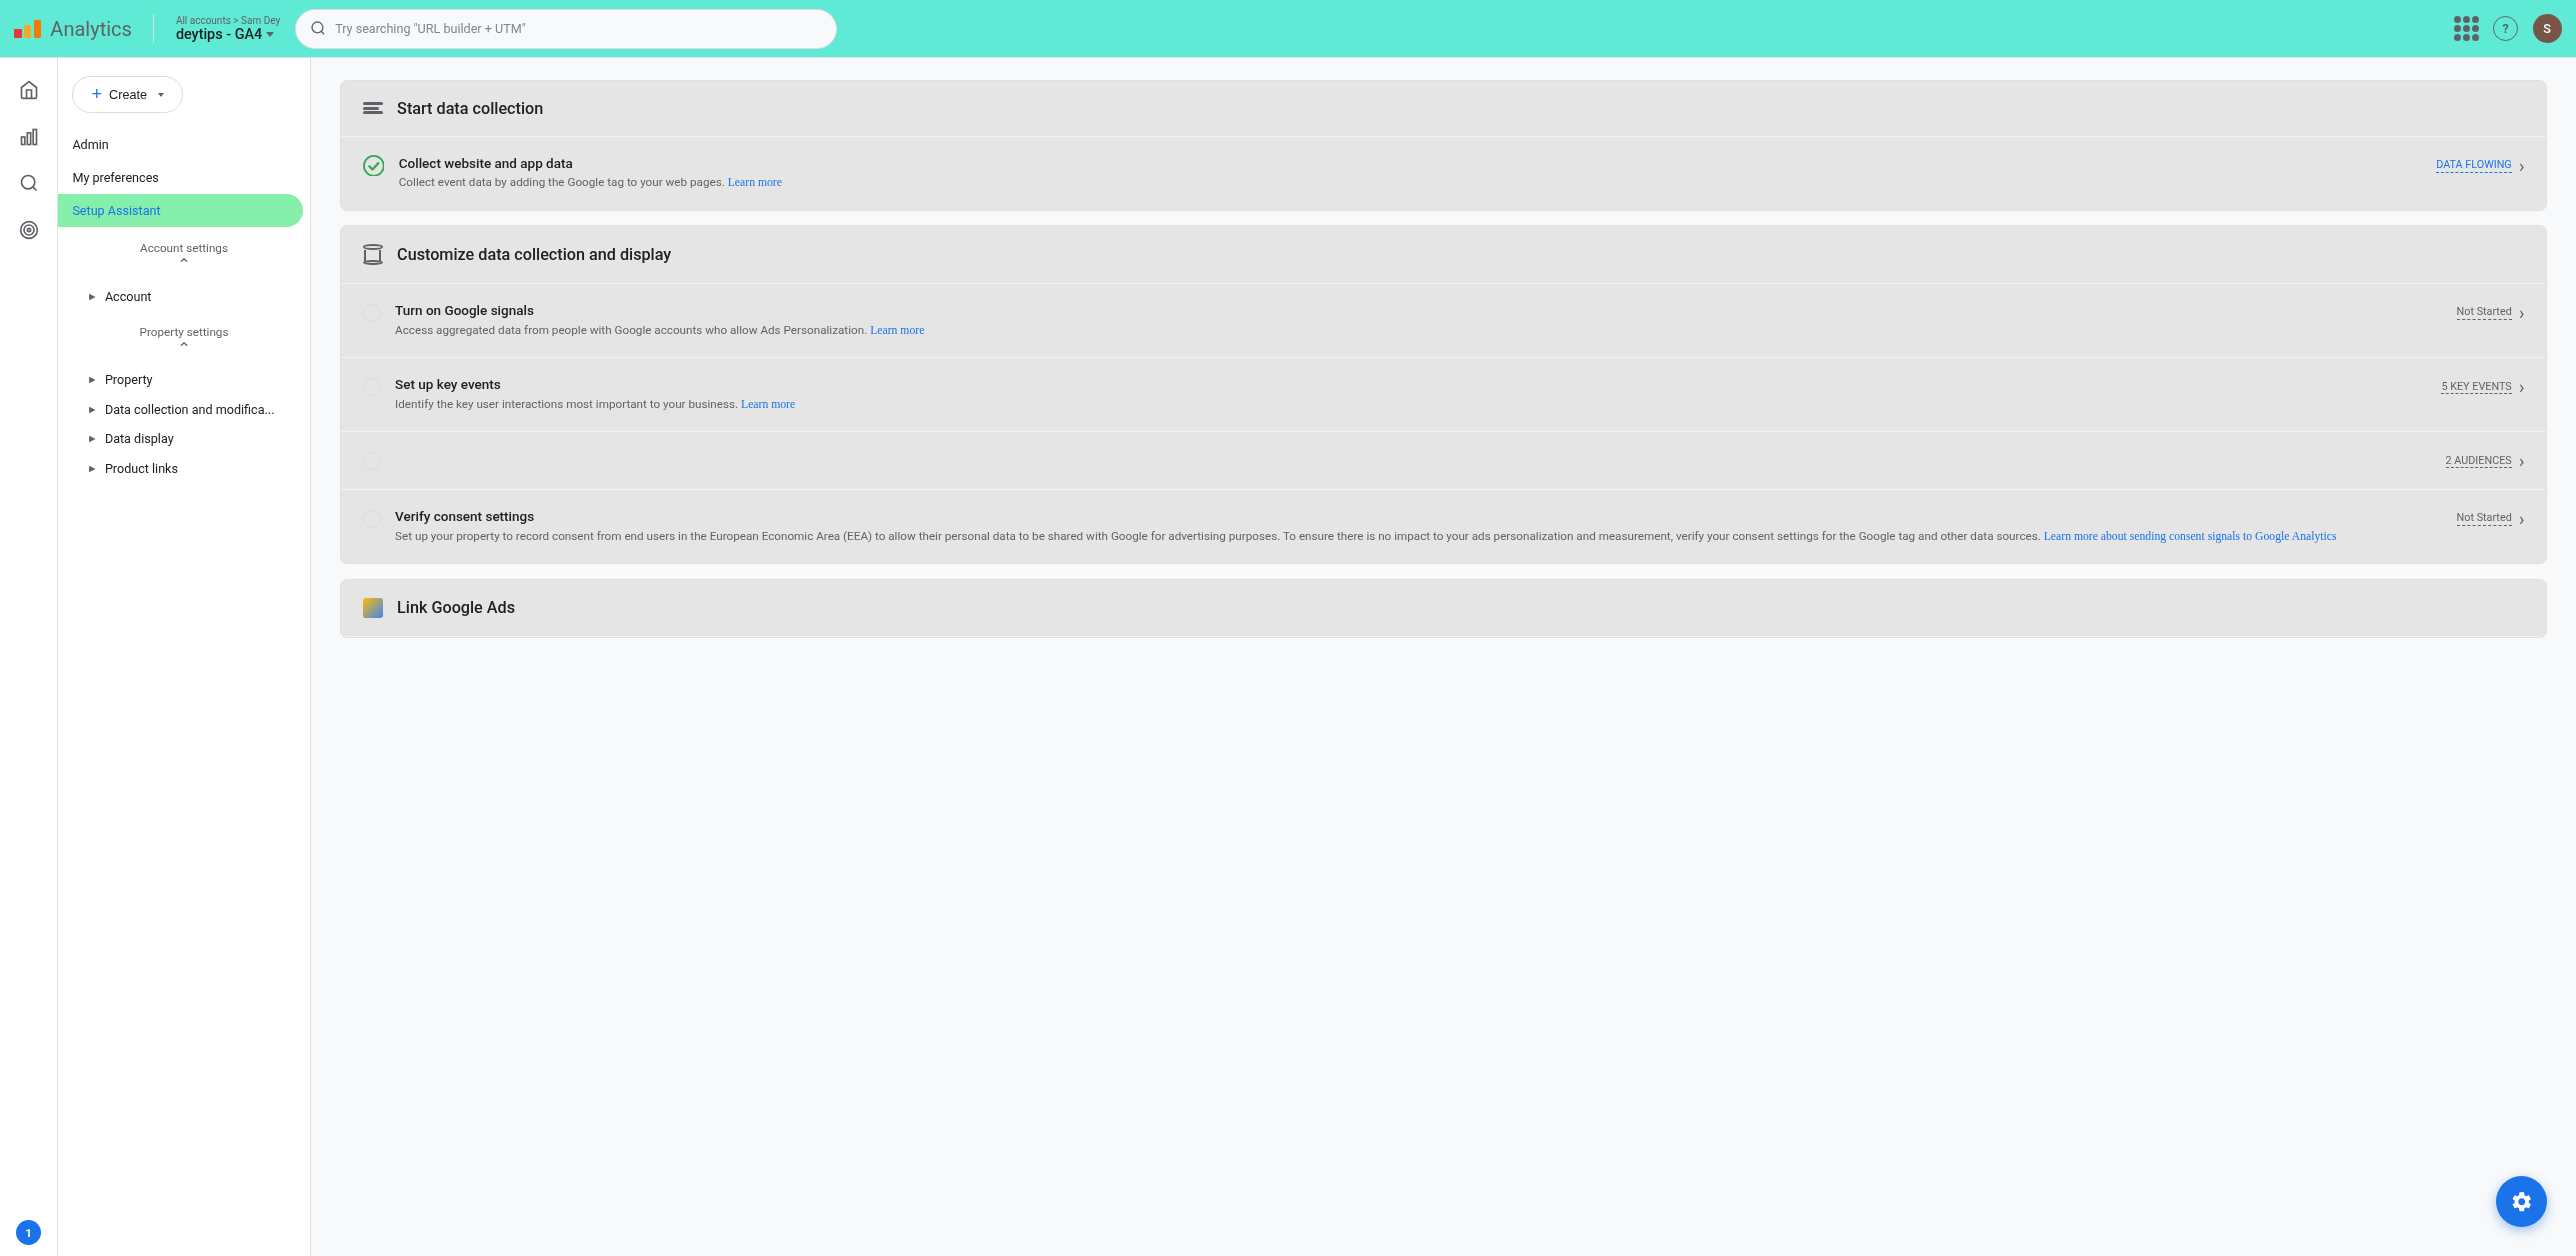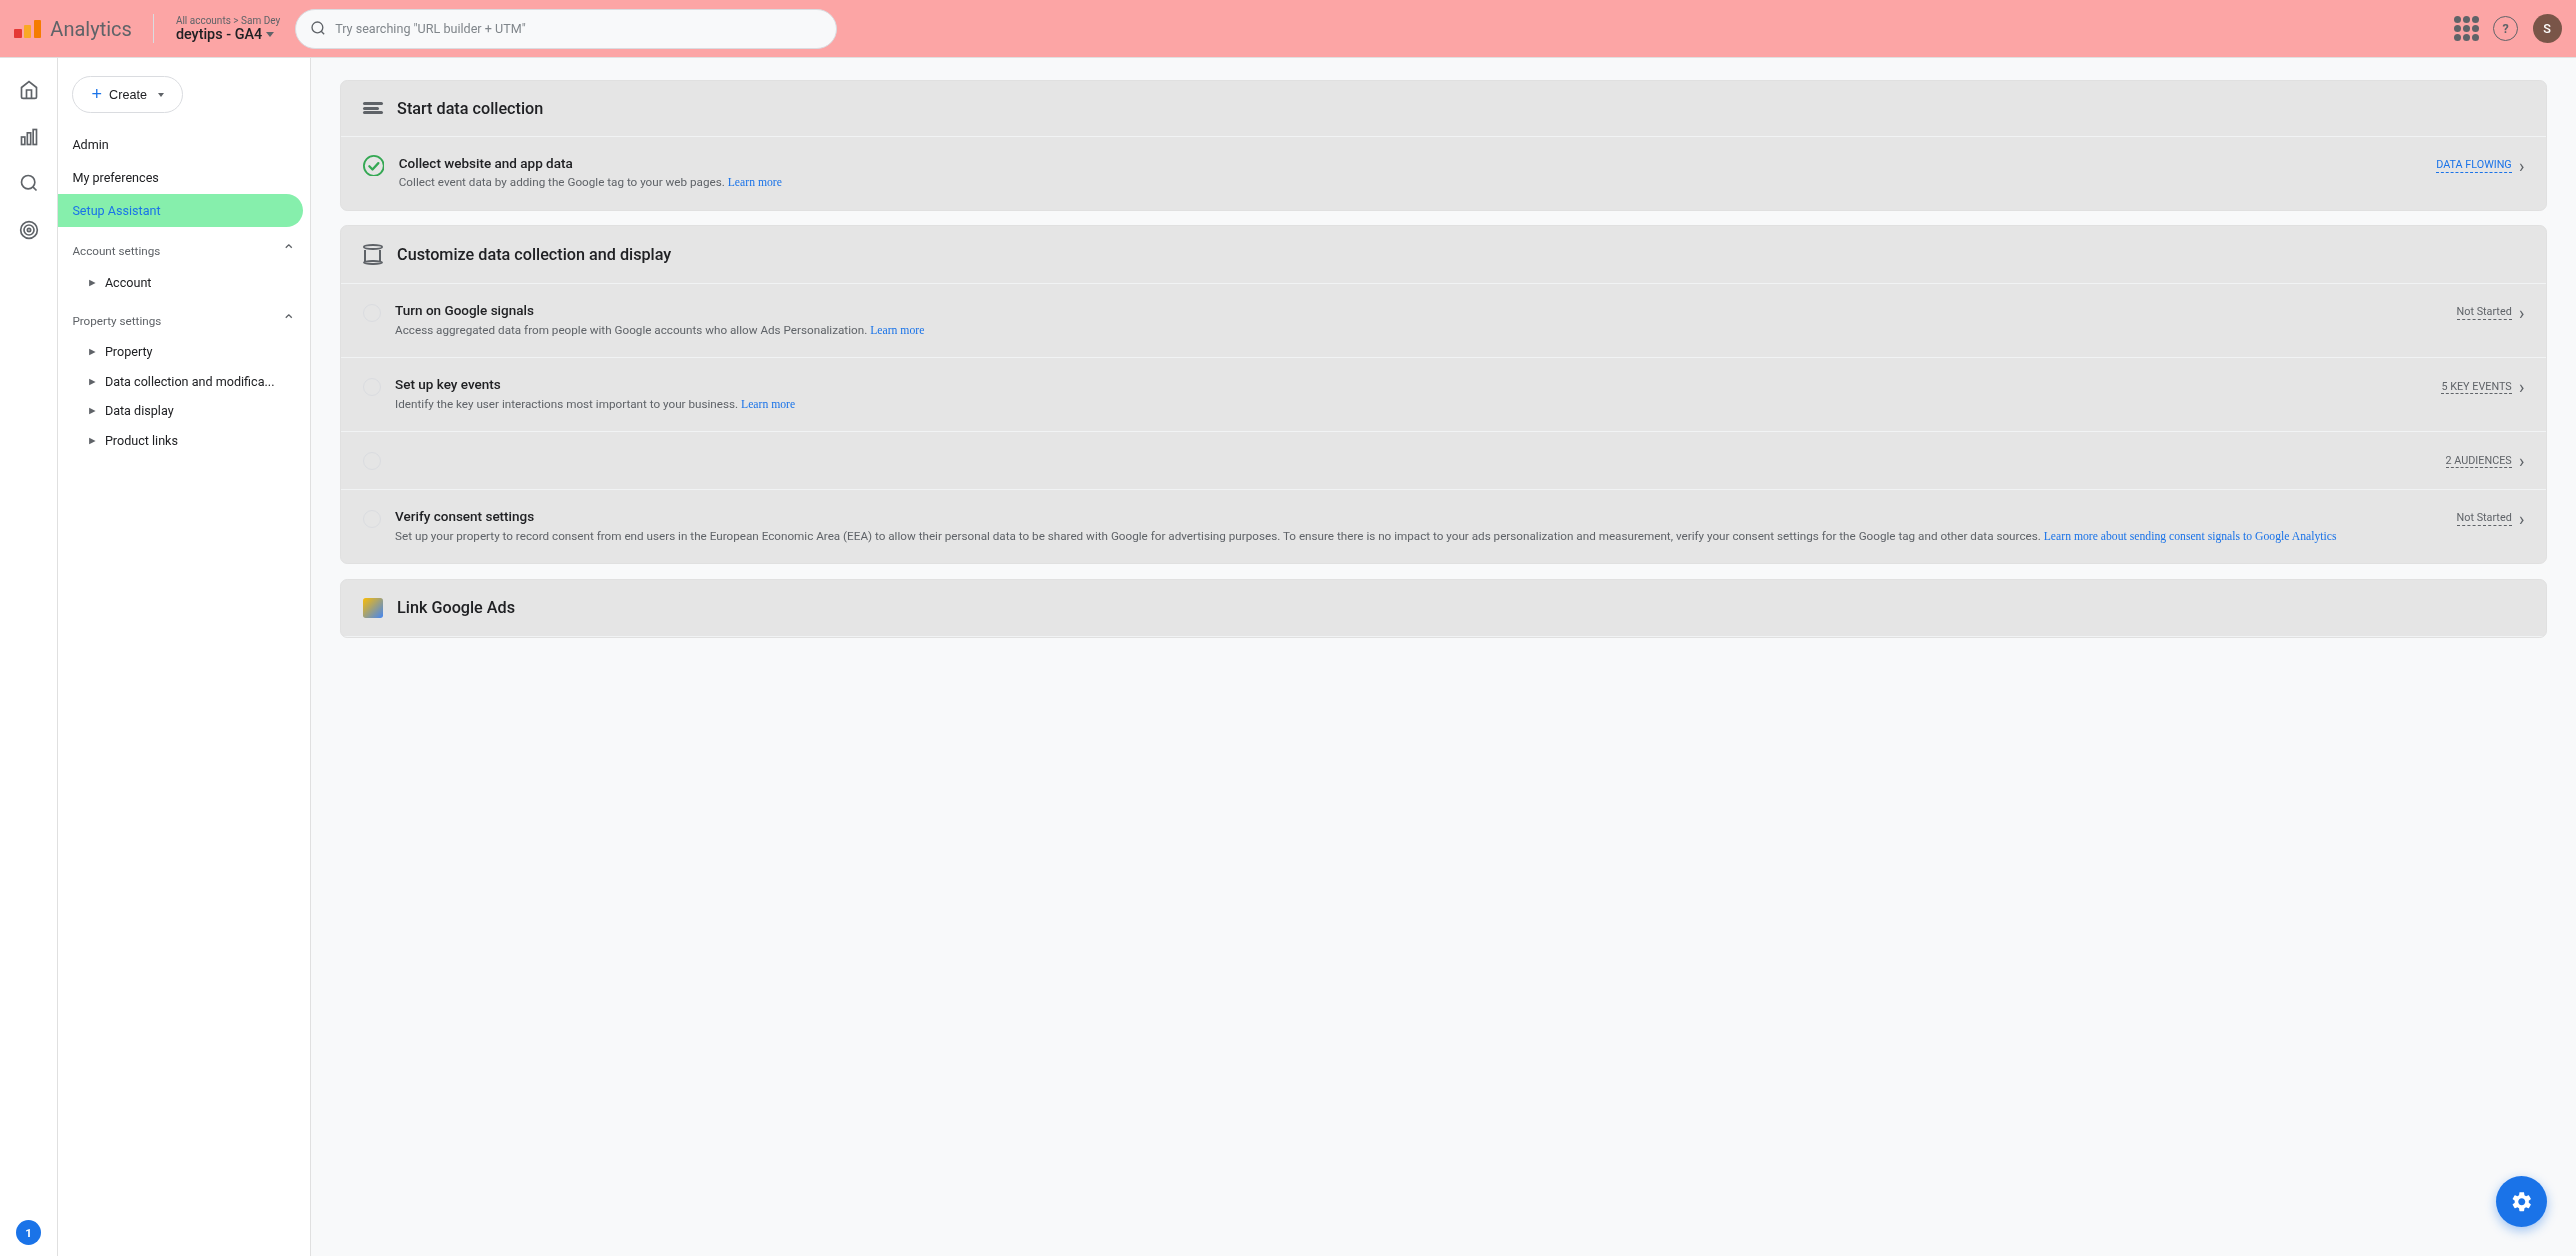--- a/index.html
+++ b/index.html
@@ -1,20 +1,20 @@
 <!DOCTYPE html>
 <html style="font-size:14.4px"><head>
   <meta charset="utf-8">
   <style>
     * { box-sizing: border-box; margin: 0; padding: 0; }
     body { font-family: 'Google Sans', Roboto, Arial, sans-serif; background: #f8f9fa; color: #202124; font-size: 12.6px; display: flex; flex-direction: column; height: 100vh; overflow: hidden; }
 
     
     .header {
-      display: flex; align-items: center; background: #fca5a5; border-bottom: 0.9px solid #e0e0e0;
+      display: flex; align-items: center; background: #5eead4; border-bottom: 0.9px solid #e0e0e0;
       height: 58px; padding: 0 14.4px; gap: 14.4px; z-index: 10; flex-shrink: 0;
     }
     .header-logo { display: flex; align-items: center; gap: 9px; cursor: pointer; }
     .logo-bars { display: flex; gap: 2.7px; align-items: flex-end; }
     .logo-bar { width: 7.2px; border-radius: 0.9px; }
     .logo-bar1 { height: 12.6px; background: #f9a825; }
     .logo-bar2 { height: 18px; background: #f57c00; }
     .logo-bar3 { height: 9px; background: #e53935; }
     .header-app-name { font-size: 20px; color: #5f6368; font-weight: 400; }
     .header-divider { width: 0.9px; height: 29px; background: #dadce0; margin: 0 7.2px; }
@@ -45,21 +45,21 @@
 
     
     .sidebar { width: 253px; background: #fff; border-right: 0.9px solid #e0e0e0; overflow-y: auto; flex-shrink: 0; padding: 10.8px 0; }
     .create-btn { margin: 7.2px 14.4px 14.4px; border: 0.9px solid #dadce0; border-radius: 21.7px; padding: 7.2px 18px; display: flex; align-items: center; gap: 7.2px; cursor: pointer; background: white; font-size: 12.6px; color: #202124; font-weight: 500; }
     .create-btn-plus { font-size: 18px; color: #1a73e8; font-weight: 300; }
     .create-btn-arrow { width: 0; height: 0; border-left: 3.6px solid transparent; border-right: 3.6px solid transparent; border-top: 4.5px solid #5f6368; margin-left: 3.6px; }
 
     .sidebar-item { padding: 9px 14.4px; cursor: pointer; color: #202124; font-size: 12.6px; display: flex; align-items: center; }
     .sidebar-item.active { background: #86efac; color: #1a73e8; border-radius: 0 21.7px 21.7px 0; margin-right: 7.2px; }
 
-    .sidebar-section-header { padding: 7.2px 14.4px; font-size: 11.7px; color: #5f6368; display: flex; align-items: center; justify-content: space-between; margin-top: 7.2px; }
+    .sidebar-section-header { padding: 7.2px 14.4px; font-size: 11.7px; color: #5f6368; display: flex; align-items: center; justify-content: space-between; margin-top: 7.2px; flex-direction: column; }
     .collapse-icon { cursor: pointer; color: #5f6368; font-size: 16.2px; }
     .sidebar-subitem { padding: 7.2px 14.4px 7.2px 29px; cursor: pointer; color: #202124; font-size: 12.6px; display: flex; align-items: center; gap: 7.2px; }
     .expand-arrow { font-size: 10.8px; color: #5f6368; }
 
     
     .main-content { flex: 1; overflow-y: auto; padding: 21.7px 29px; background: #f8f9fa; }
 
     
     .progress-section { margin-bottom: 21.7px; }
     .progress-label { font-size: 12.6px; color: #5f6368; margin-bottom: 7.2px; }

